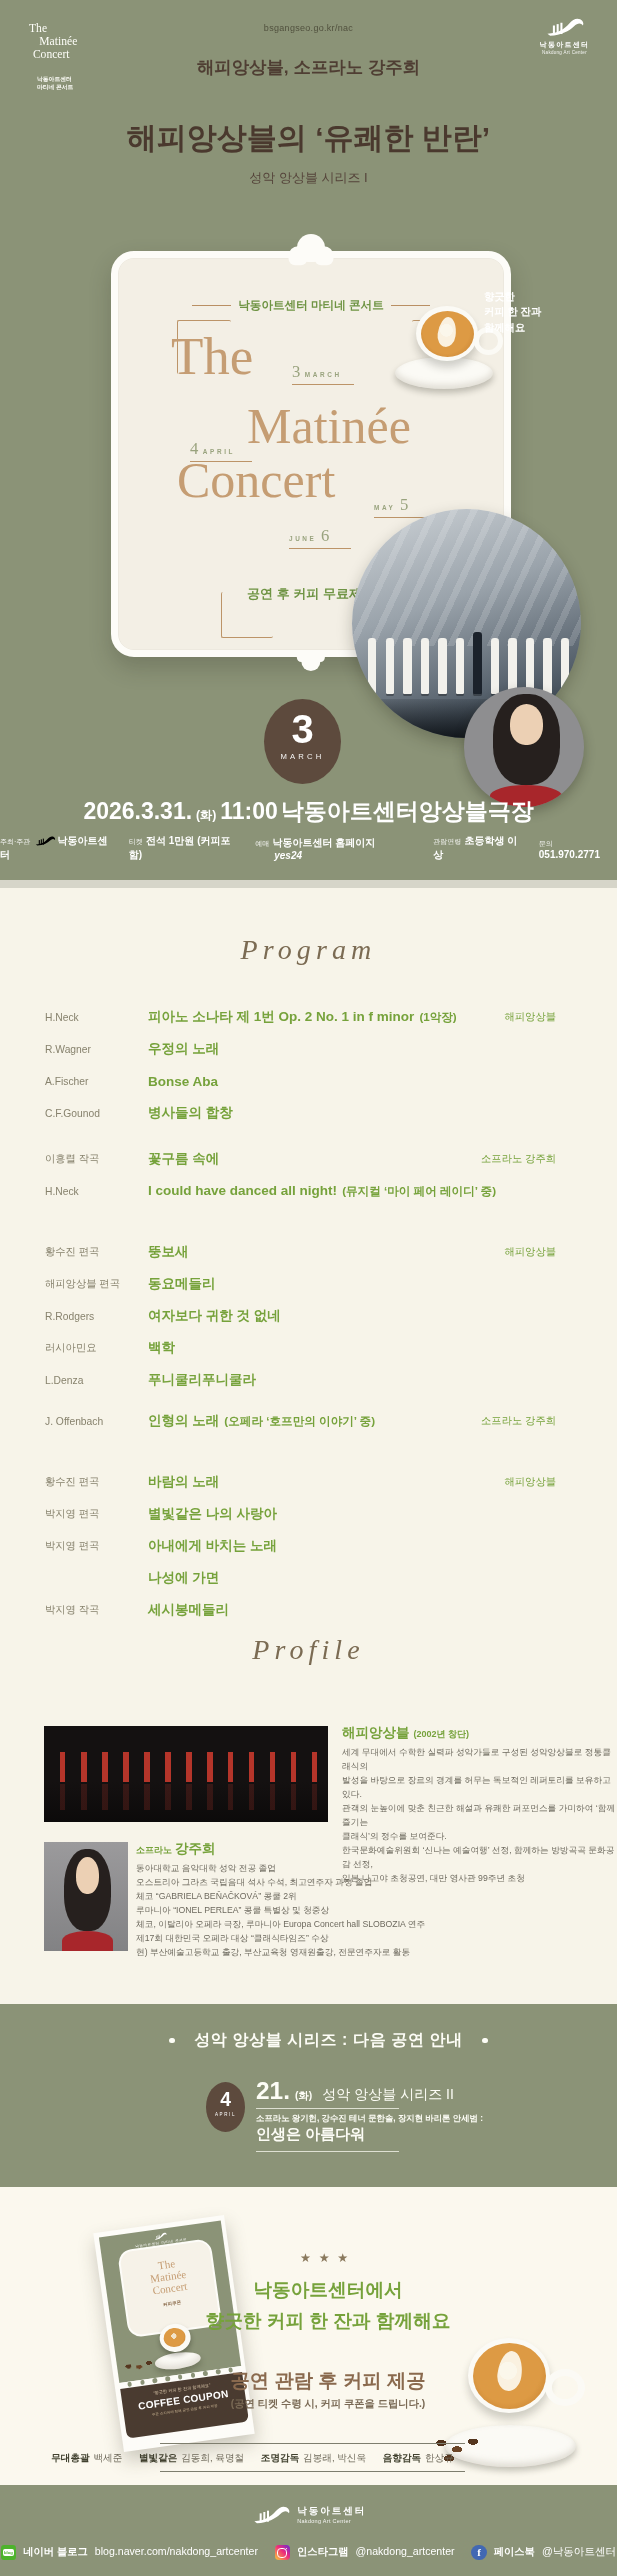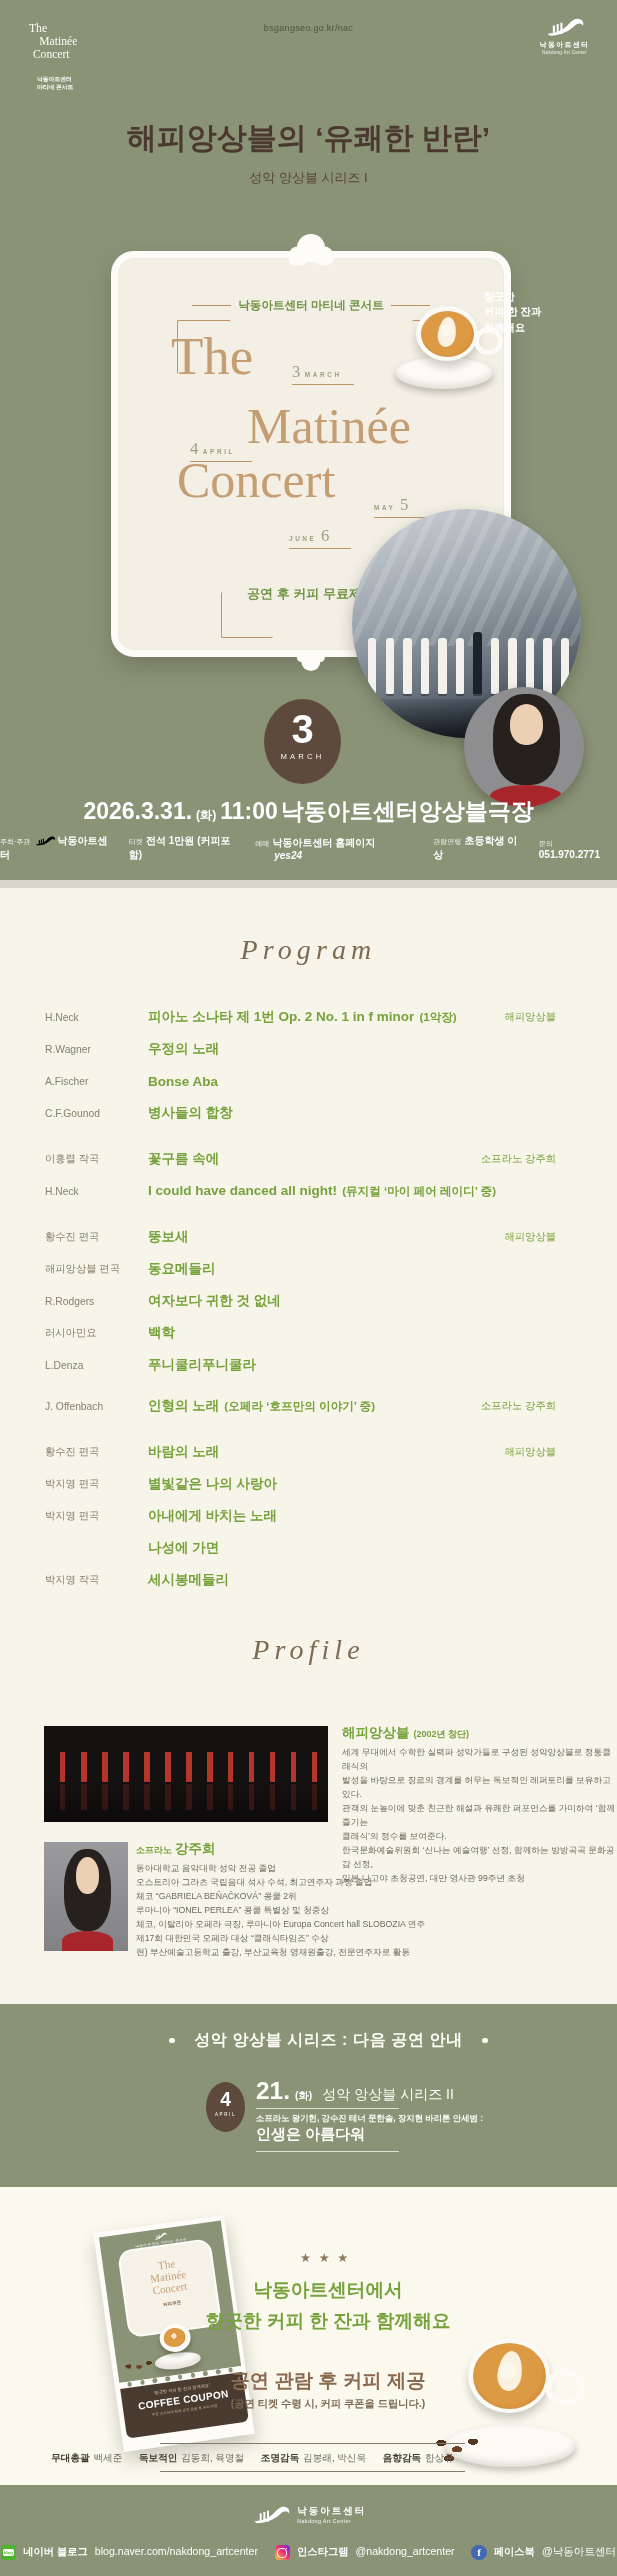--- a/index.html
+++ b/index.html
@@ -79,21 +79,21 @@
   .h-info{left:0;top:834px;width:617px;display:flex;justify-content:center;align-items:center;gap:11.6px;color:#fff;}
   .h-info .lbl{font-size:7px;opacity:.9;margin-right:3.2px;}
   .h-info .val{font-size:10px;font-weight:bold;}
   .h-info .yes{font-size:10px;font-weight:bold;font-style:italic;margin-left:19px;}
   .mini-swoosh{width:22px;height:14px;vertical-align:middle;margin-right:1.9px;}
   
   .sec-title{left:0;width:617px;text-align:center;font-family:"Liberation Serif",serif;font-style:italic;
              color:#7b6b53;font-size:28px;letter-spacing:5.1px;}
   .plist{left:0;top:113px;width:617px;}
   .prow{position:relative;height:32px;}
-  .g22{margin-top:14px;} .g20{margin-top:14px;padding-left:46px;} .g14{margin-top:9px;}
+  .g22{margin-top:14px;} .g20{margin-top:29px;padding-left:46px;} .g14{margin-top:9px;}
   .pcomposer{position:absolute;left:45px;top:50%;transform:translateY(-50%);color:#87826d;font-size:10.3px;}
   .ppiece{position:absolute;left:148px;top:50%;transform:translateY(-50%);color:#76a23b;font-size:13.5px;font-weight:bold;white-space:nowrap;}
   .pnote{font-size:11.6px;font-weight:bold;margin-left:5.1px;}
   .pperf{position:absolute;right:61px;top:50%;transform:translateY(-50%);color:#76a23b;font-size:10.3px;}
   
   .ph-ens{left:44px;top:838px;width:284px;height:96px;overflow:hidden;background:linear-gradient(#141111 58%,#0c0a0a 100%);}
   .ens-band{position:absolute;left:7.7px;right:7.7px;top:26px;height:30px;
             background:repeating-linear-gradient(90deg,transparent 0 7.7px,#b5352a 7.7px 13.5px,transparent 13.5px 21px);}
   .ens-refl{position:absolute;left:7.7px;right:7.7px;top:58px;height:26px;opacity:.22;transform:scaleY(-1);
             background:repeating-linear-gradient(90deg,transparent 0 7.7px,#b5352a 7.7px 13.5px,transparent 13.5px 21px);}
@@ -196,20 +196,21 @@
     <div class="abs org-top">
       <svg class="swoosh" viewBox="0 0 120 70">
         <path d="M10 54 C42 52 60 40 74 24 C84 12 96 7 106 12 C114 16 117 24 114 30 C108 21 98 22 88 32 C74 46 50 58 18 60 Z"></path>
         <rect x="26" y="30" width="6" height="25"></rect>
           <rect x="37" y="26" width="6" height="29"></rect>
           <rect x="48" y="22" width="6" height="33"></rect>
       </svg>
       <div class="org-name">낙동아트센터</div>
       <div class="org-en">Nakdong Art Center</div>
     </div>
+    <div class="abs h-sub">해피앙상블, 소프라노 강주희</div>
     <div class="abs h-t2">해피앙상블의 ‘유쾌한 반란’</div>
     <div class="abs h-series">성악 앙상블 시리즈 I</div>
 
     <div class="abs frame">
       <div class="abs crest"></div>
       <div class="abs finial"></div>
       <div class="abs frame-label">
         <i></i>
         <span>낙동아트센터 마티네 콘서트</span>
         <i></i>
@@ -495,21 +496,21 @@
           <i></i>
           <b></b>
         </div>
       <div class="handle"></div>
       <div class="beans"></div>
     </div>
 
     <div class="abs credit-hr" style="top:256px;"></div>
     <div class="abs credits">
       <span><span class="lbl">무대총괄</span><span class="val">백세준</span></span>
-      <span><span class="lbl">독보적인</span><span class="val">김동희, 육명철</span></span>
+      <span><span class="lbl">별빛같은</span><span class="val">김동희, 육명철</span></span>
       <span><span class="lbl">조명감독</span><span class="val">김봉래, 박신욱</span></span>
       <span><span class="lbl">음향감독</span><span class="val">한상규</span></span>
     </div>
     <div class="abs credit-hr" style="top:284px;"></div>
   </div>
 
   <div class="footer">
     <div class="abs f-logo">
       <svg class="swoosh" viewBox="0 0 120 70">
           <path d="M10 54 C42 52 60 40 74 24 C84 12 96 7 106 12 C114 16 117 24 114 30 C108 21 98 22 88 32 C74 46 50 58 18 60 Z"></path>

